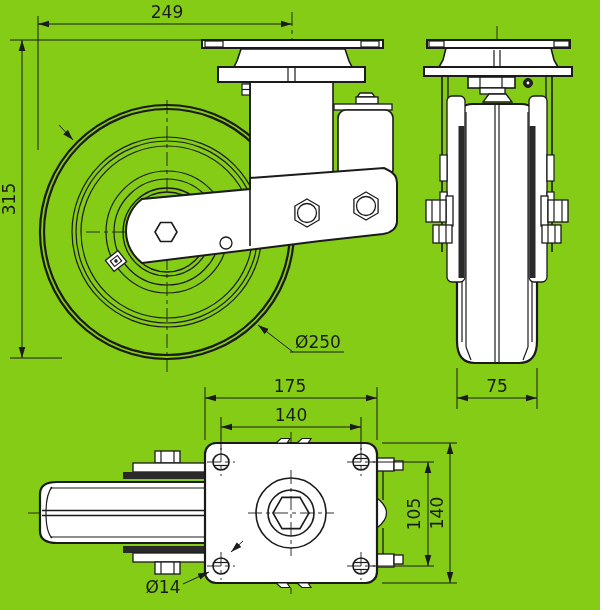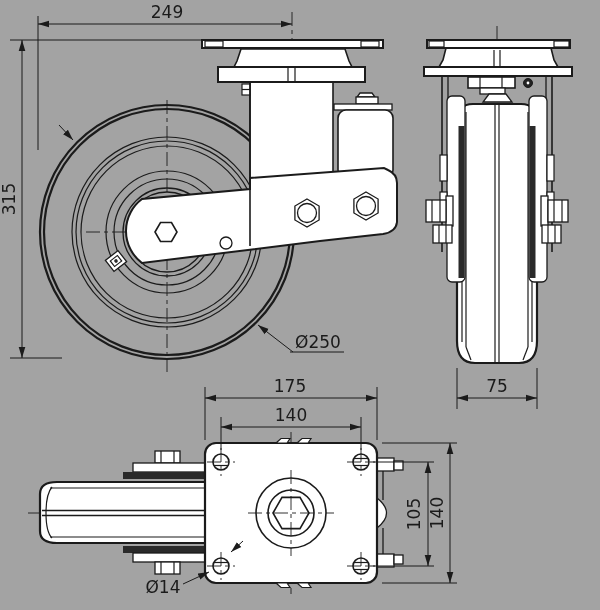--- a/index.html
+++ b/index.html
@@ -1,16 +1,16 @@
 <!DOCTYPE html>
 <html><head>
 <meta charset="utf-8">
 <style>
   html,body{margin:0;padding:0;background:#ffffff;}
-  .stage{width:600px;height:610px;background:#a3a3a3;position:relative;overflow:hidden;}
+  .stage{width:600px;height:610px;background:#84cc16;position:relative;overflow:hidden;}
   svg{display:block;}
   .dim{font-family:"DejaVu Sans","Liberation Sans",sans-serif;font-size:17px;fill:#1b1b1b;}
   .ln{stroke:#1b1b1b;fill:none;}
   .wh{stroke:#1b1b1b;fill:#ffffff;}
   .dk{fill:#2a2a2a;stroke:none;}
   .cl{stroke:#1b1b1b;fill:none;stroke-width:0.9;stroke-dasharray:14 4 4 4;}
   .dl{stroke:#1b1b1b;fill:none;stroke-width:1;}
   .w22{stroke-width:2.2}.w2{stroke-width:2}.w16{stroke-width:1.6}.w13{stroke-width:1.3}.w12{stroke-width:1.2}
 </style>
 </head>

